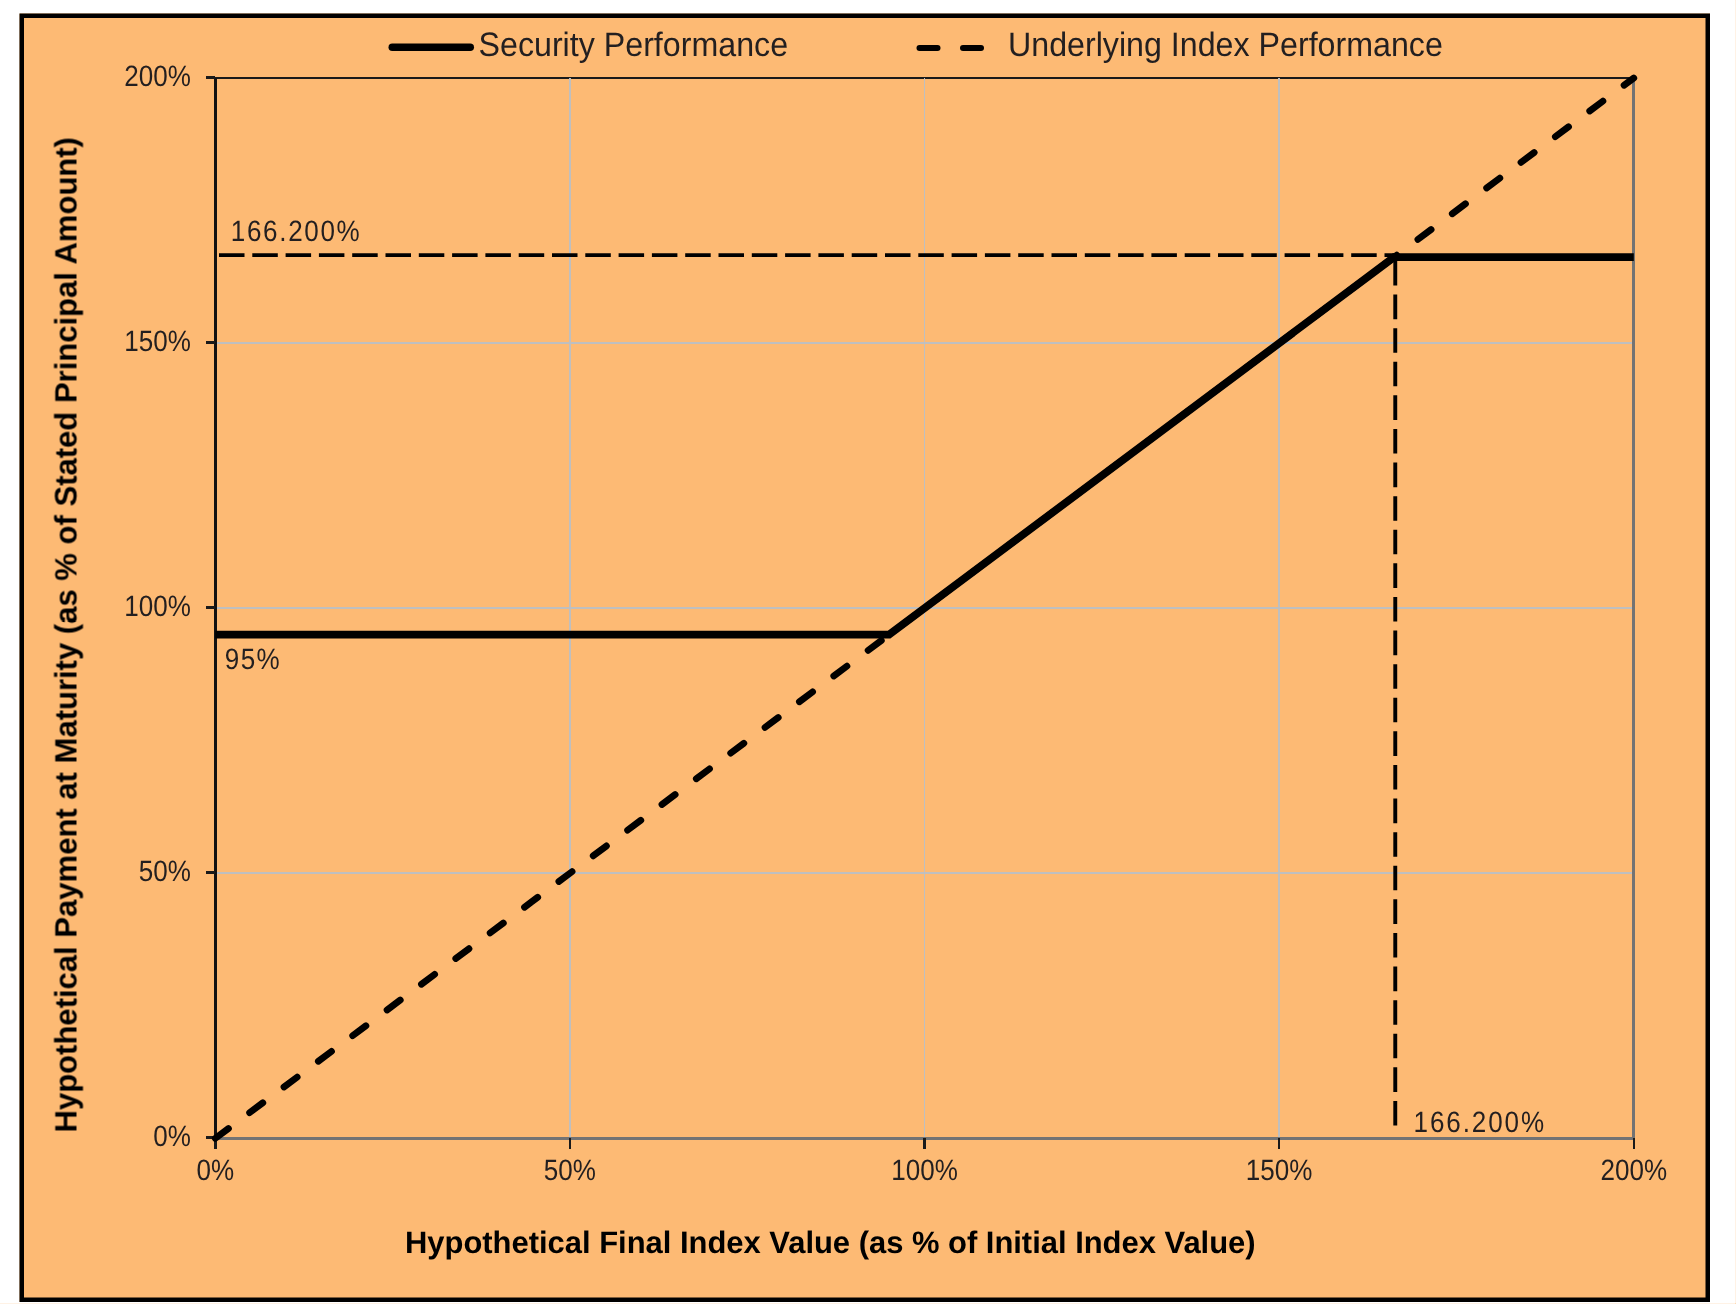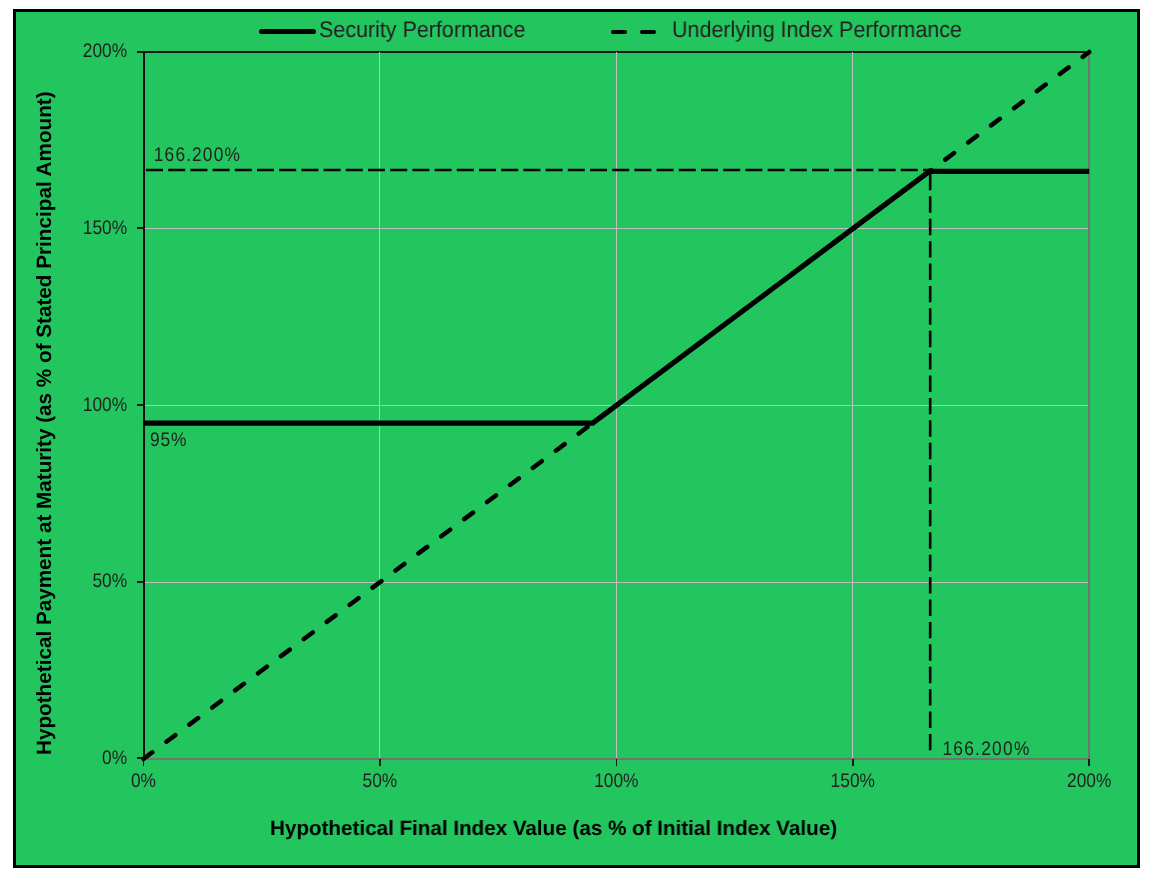--- a/index.html
+++ b/index.html
@@ -1,20 +1,20 @@
 <!DOCTYPE html>
 <html><head>
 <meta charset="utf-8">
 <style>
   html,body{margin:0;padding:0;background:#ffffff;
     -webkit-font-smoothing:antialiased;text-rendering:geometricPrecision;}
   .ytitle,.xtitle,.lg-label{will-change:transform;}
   body{width:1157px;height:869px;font-family:"Liberation Sans",sans-serif;}
   #page{position:relative;width:1157px;height:869px;background:#ffffff;overflow:hidden;}
-  #frame{position:absolute;left:13px;top:9px;width:1127px;height:859px;border:3px solid #000;box-sizing:border-box;background:#22c55e;}
+  #frame{position:absolute;left:13px;top:9px;width:1127px;height:859px;border:3px solid #000;box-sizing:border-box;background:#fdba74;}
   svg{display:block;position:absolute;left:0;top:0;}
   .legend{position:absolute;left:0;top:0;width:100%;height:40px;}
   .legend-item{position:absolute;}
   .legend-item:nth-child(1){left:242.6px;top:0px;}
   .legend-item:nth-child(2){left:594.9px;top:0px;}
   .lg-solid{position:absolute;left:0;top:17.0px;width:57.1px;height:5.4px;background:#000;border-radius:2.7px;}
   .lg-dash{position:absolute;left:0;top:17.5px;width:45.3px;height:4.4px;}
   .lg-dash i{position:absolute;top:0;width:16.6px;height:4.6px;background:#000;border-radius:2.3px;}
   .lg-dash i:nth-child(1){left:0;}
   .lg-dash i:nth-child(2){left:28.7px;}

